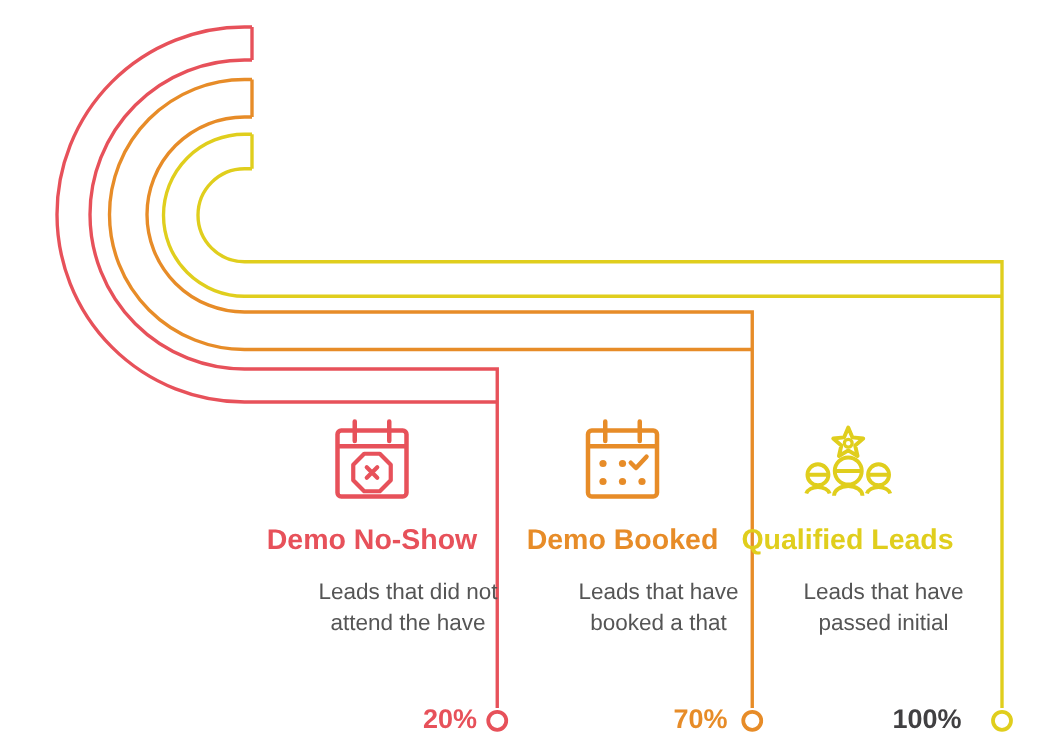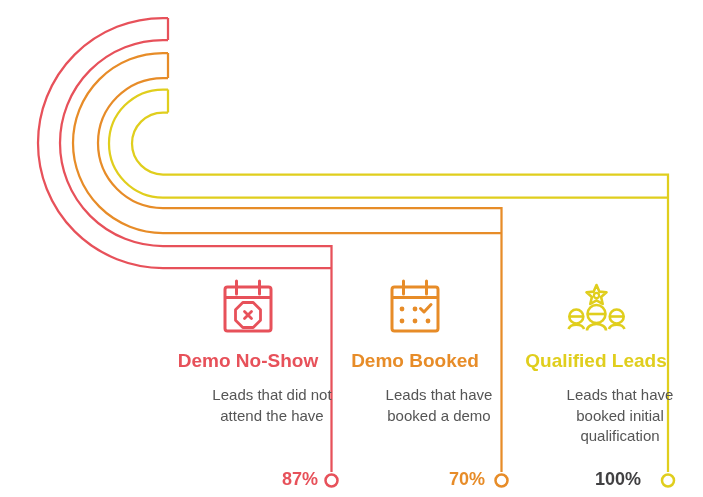--- a/index.html
+++ b/index.html
@@ -18,21 +18,21 @@
   .tube-yellow{stroke:var(--yellow);}
   .ring{fill:none;stroke-width:2.5px;}
   .ring-red{stroke:var(--red);}
   .ring-orange{stroke:var(--orange);}
   .ring-yellow{stroke:var(--yellow);}
 
   .col{
     position:absolute;top:278px;width:180px;
     display:flex;flex-direction:column;align-items:center;text-align:center;
   }
-  .col-1{left:158px;} .col-2{left:325px;} .col-3{left:506px;text-align:center;}
+  .col-1{left:158px;} .col-2{left:325px;} .col-3{left:475px;text-align:center;}
   .icon svg{display:block;}
   .ic-red{color:var(--red);} .ic-orange{color:var(--orange);} .ic-yellow{color:var(--yellow);}
   .title{margin-top:17px;font-size:19px;font-weight:bold;line-height:19px;white-space:nowrap;}
   .col-1 .title{color:var(--red);}
   .col-2 .title{color:var(--orange);text-align:right;}
   .col-3 .title{color:var(--yellow);}
   .desc{margin-top:15px;font-size:15px;line-height:20.5px;color:var(--gray);margin-left:48px;}
   .desc span{display:block;}
 
   .pct{
@@ -89,21 +89,21 @@
         <circle cx="25" cy="31" r="2.4" fill="currentColor" stroke="none"></circle>
         <path d="M30.5 30.5 L34 34 L41 26.5" stroke-width="3" stroke-linecap="round" stroke-linejoin="round"></path>
         <circle cx="12" cy="43" r="2.4" fill="currentColor" stroke="none"></circle>
         <circle cx="25" cy="43" r="2.4" fill="currentColor" stroke="none"></circle>
         <circle cx="38" cy="43" r="2.4" fill="currentColor" stroke="none"></circle>
       </svg>
     </div>
     <div class="title">Demo Booked</div>
     <div class="desc">
       <span>Leads that have</span>
-      <span>booked a demo</span>
+      <span>booked a that</span>
     </div>
   </div>
 
   <div class="col col-3">
     <div class="icon ic-yellow">
       <svg width="60" height="56" viewBox="0 0 60 56" stroke="currentColor" fill="none">
         <path d="M30.5 7 L33.3 13.6 L40.5 14.3 L35.1 19 L36.7 26 L30.5 22.3 L24.3 26 L25.9 19 L20.5 14.3 L27.7 13.6 Z" stroke-width="2.6" stroke-linejoin="round"></path>
         <circle cx="30.5" cy="17.5" r="2.6" stroke-width="2.2"></circle>
         <circle cx="10.3" cy="38.5" r="7" stroke-width="2.6"></circle>
         <path d="M3.3 38.5 H17.3" stroke-width="2.6"></path>
@@ -112,22 +112,21 @@
         <circle cx="30.5" cy="36" r="9" stroke-width="2.6"></circle>
         <path d="M21.5 36 H39.5" stroke-width="2.6"></path>
         <path d="M2.5 51 A8 5.5 0 0 1 18.1 51" stroke-width="2.6"></path>
         <path d="M42.9 51 A8 5.5 0 0 1 58.5 51" stroke-width="2.6"></path>
         <path d="M21 52.5 A9.5 6.5 0 0 1 40 52.5" stroke-width="2.6"></path>
       </svg>
     </div>
     <div class="title">Qualified Leads</div>
     <div class="desc">
       <span>Leads that have</span>
-      <span>booked initial</span>
-      <span>qualification</span>
+      <span>passed initial</span>
     </div>
   </div>
 
-  <div class="pct pct-1">87%</div>
+  <div class="pct pct-1">20%</div>
   <div class="pct pct-2">70%</div>
   <div class="pct pct-3">100%</div>
 
 </div>
 
 </body></html>

